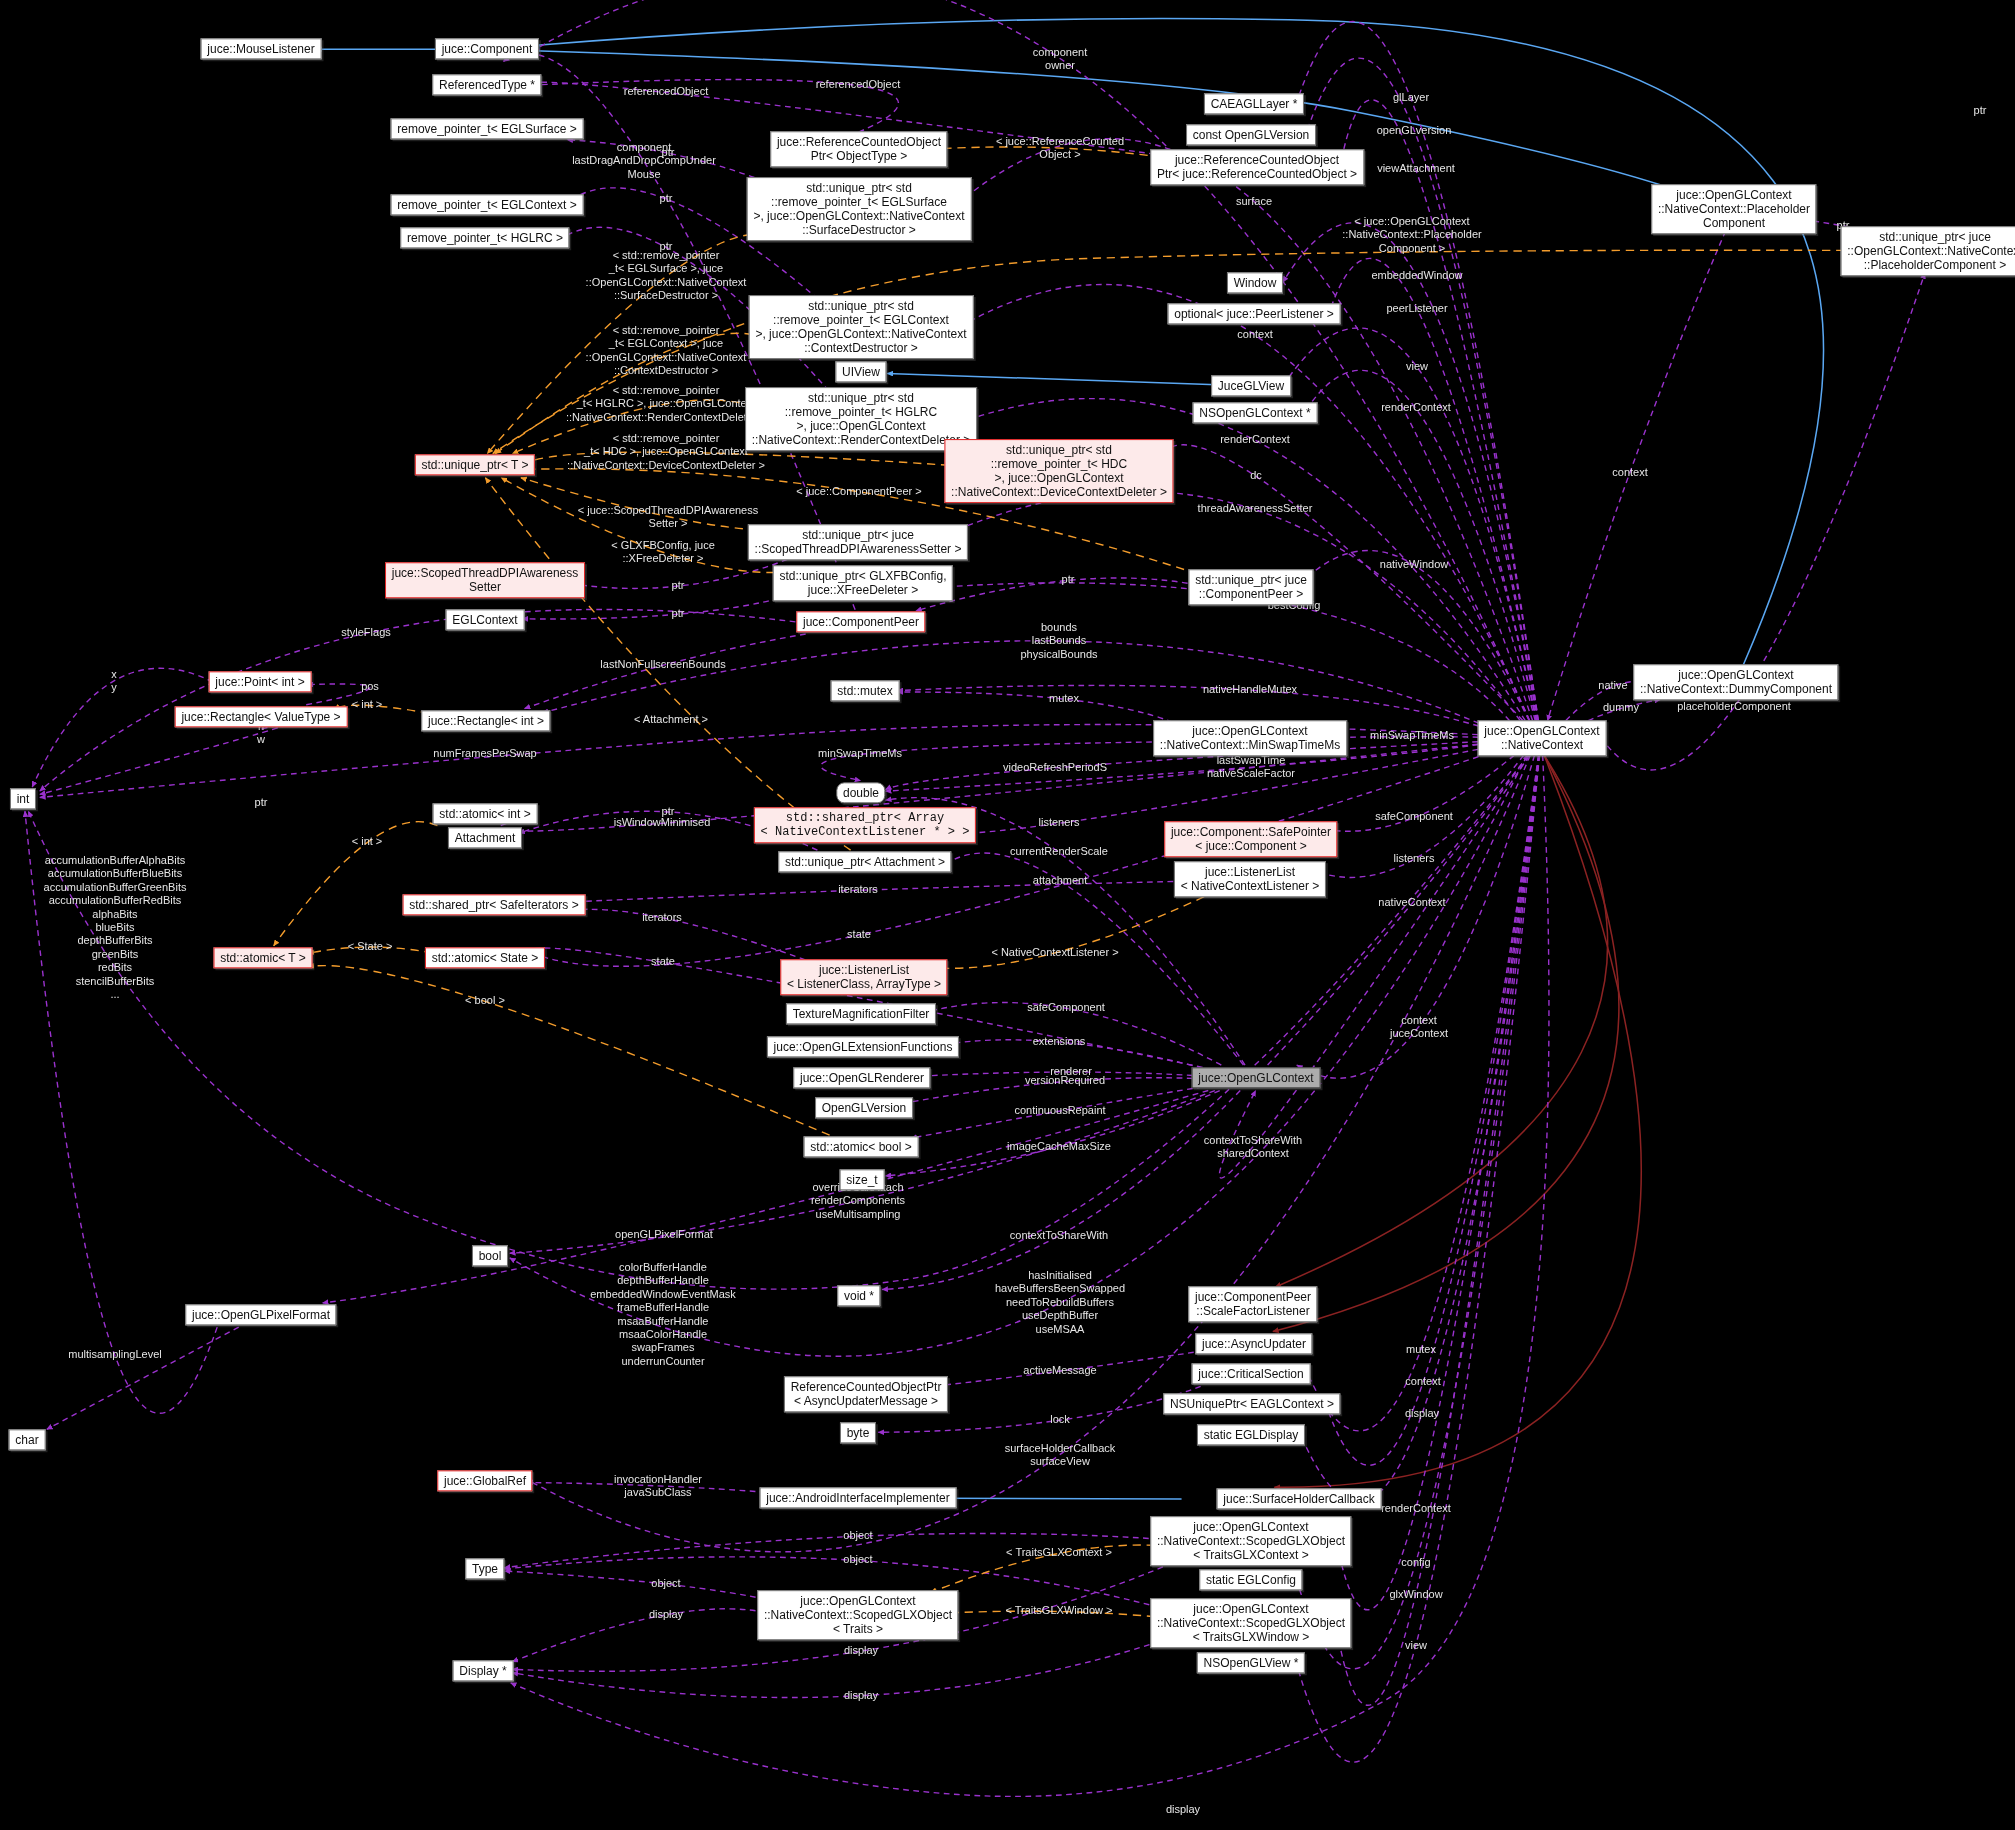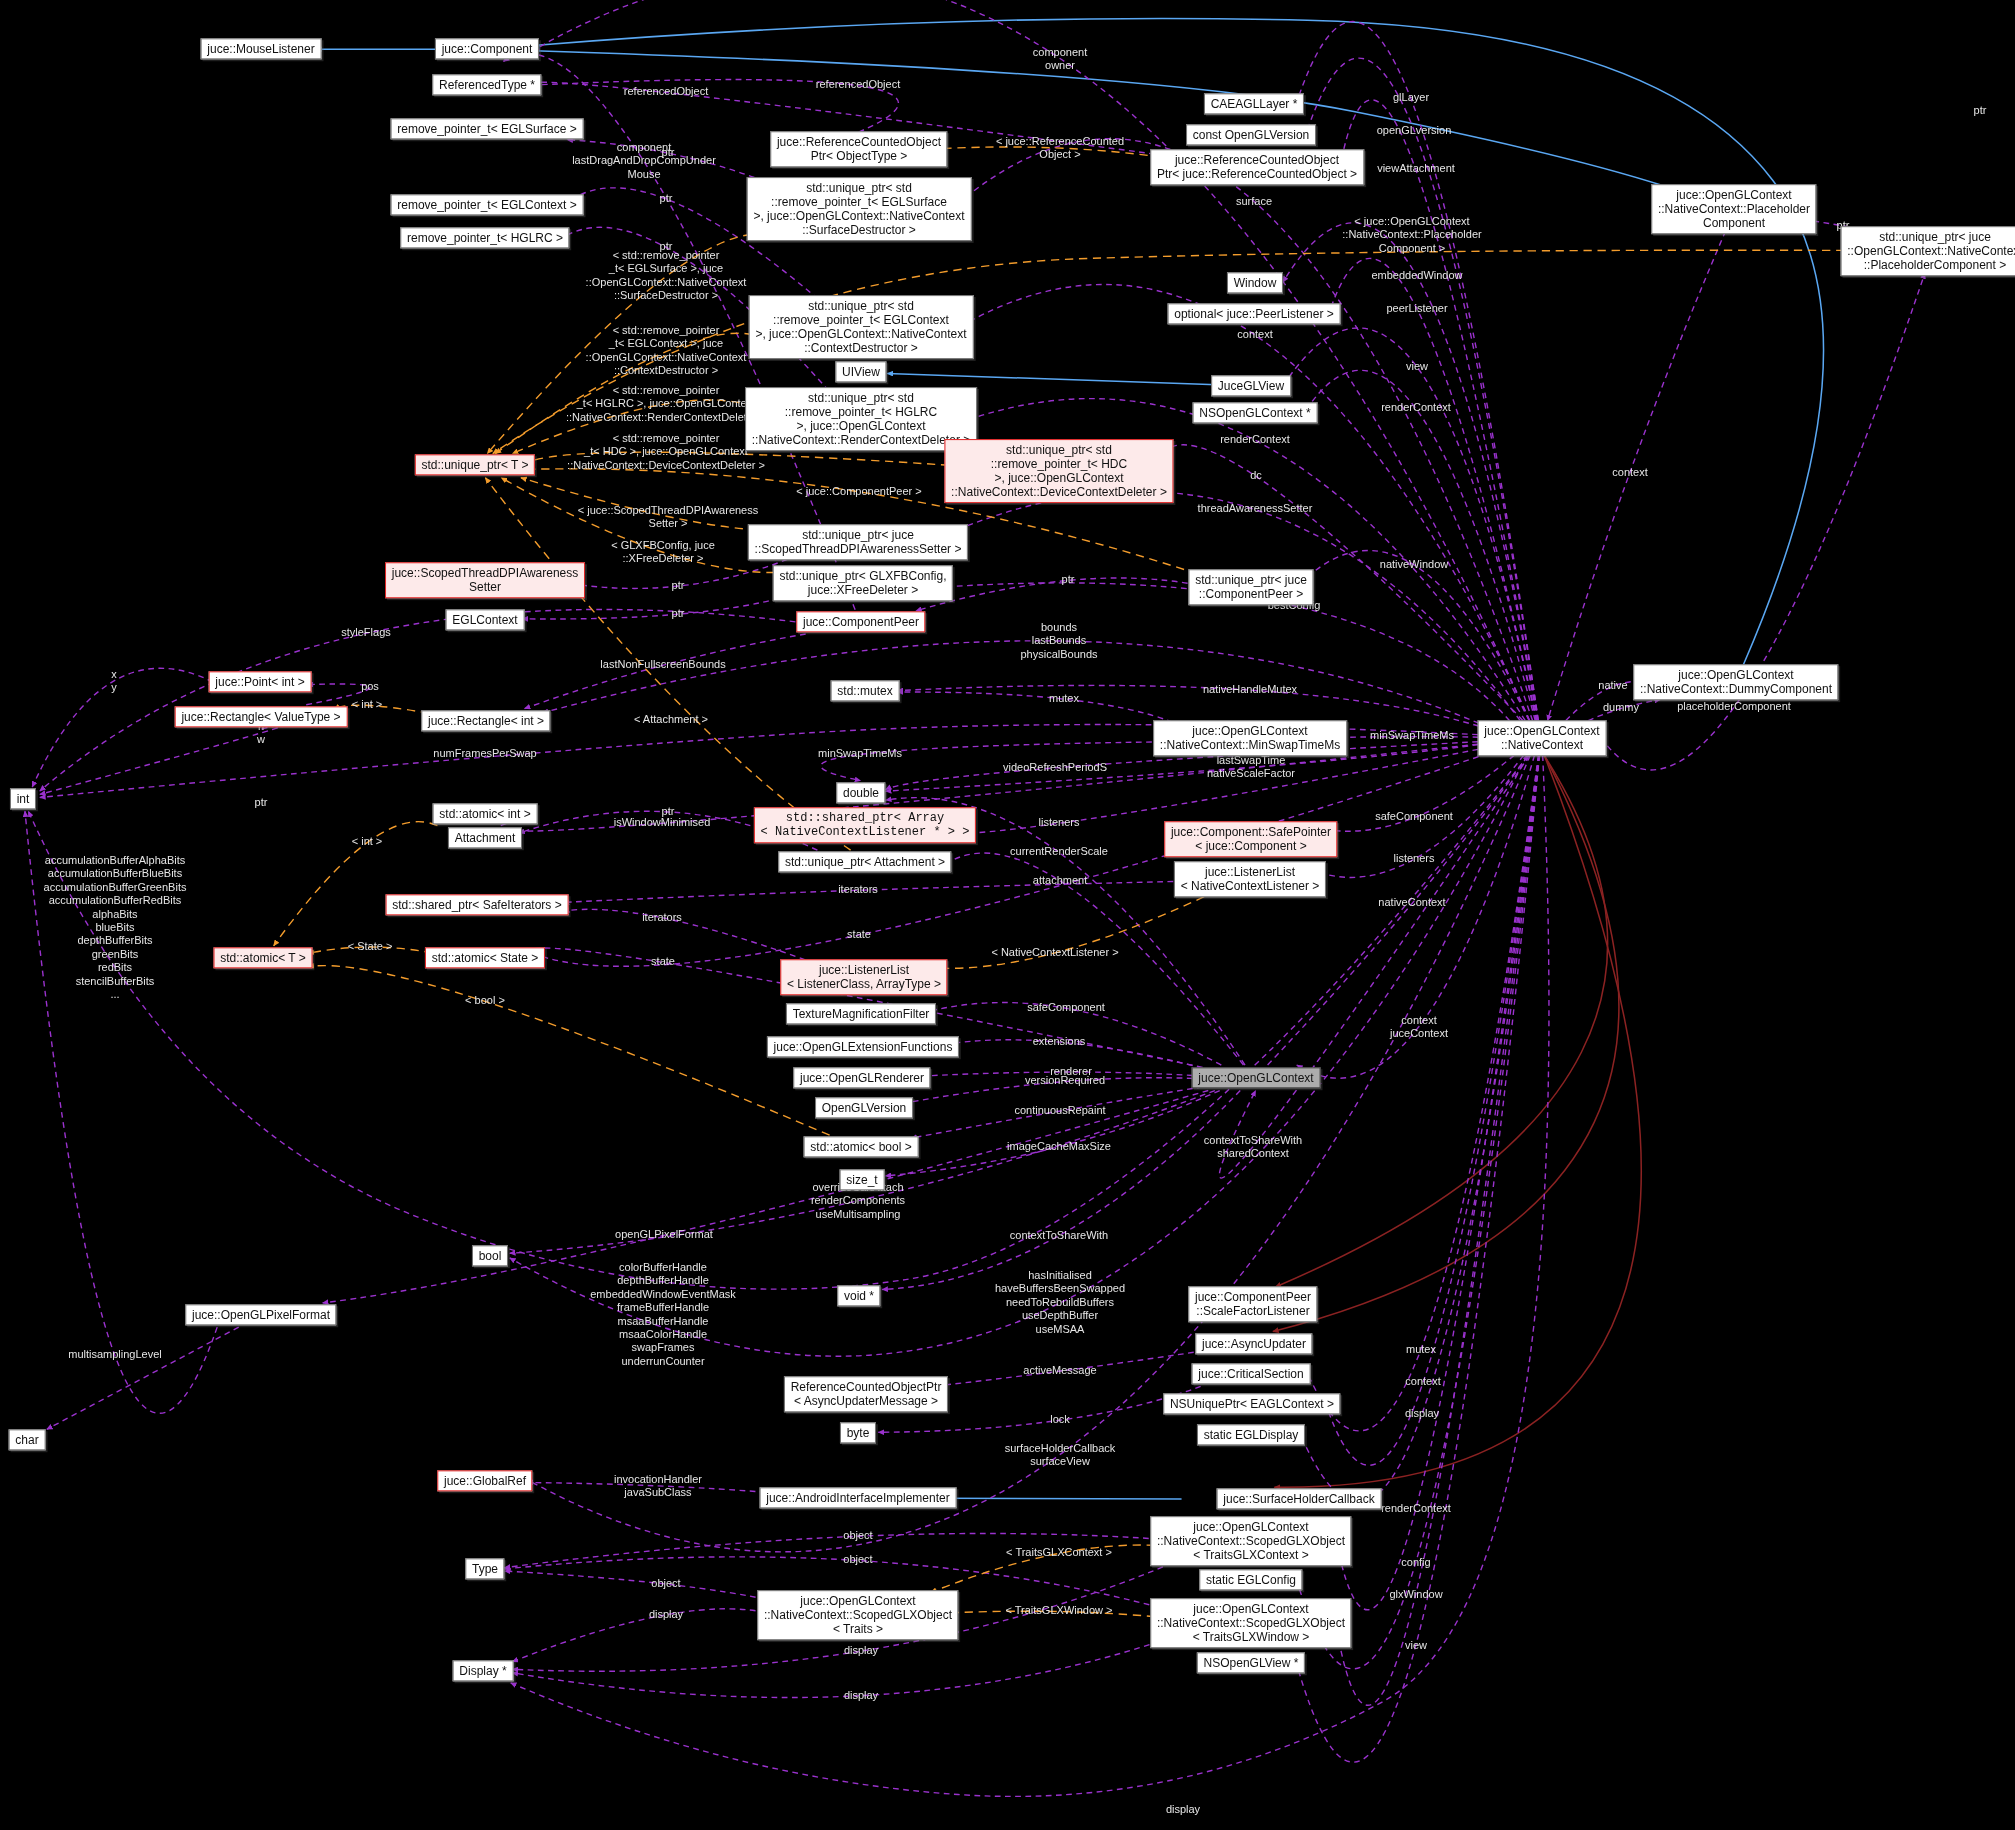--- a/index.html
+++ b/index.html
@@ -359,26 +359,26 @@
 ::NativeContext</div>
       <div class="node" style="left: 1736px; top: 682px;">juce::OpenGLContext
 ::NativeContext::DummyComponent</div>
       <div class="node" style="left: 1734px; top: 209px;">juce::OpenGLContext
 ::NativeContext::Placeholder
 Component</div>
       <div class="node" style="left: 1935px; top: 251px;">std::unique_ptr&lt; juce
 ::OpenGLContext::NativeContext
 ::PlaceholderComponent &gt;</div>
       <div class="node" style="left: 485px; top: 814px;">std::atomic&lt; int &gt;</div>
-      <div class="node" style="left: 861px; top: 793px;">double</div>
+      <div class="node" style="left: 861px; top: 793px; border-radius: 8px;">double</div>
       <div class="node redpink" style="left: 865px; top: 825px; font-family: Liberation Mono, monospace;">std::shared_ptr&lt; Array
 &lt; NativeContextListener * &gt; &gt;</div>
       <div class="node" style="left: 485px; top: 838px;">Attachment</div>
       <div class="node" style="left: 865px; top: 862px;">std::unique_ptr&lt; Attachment &gt;</div>
-      <div class="node red" style="left: 477px; top: 905px;">std::shared_ptr&lt; SafeIterators &gt;</div>
+      <div class="node red" style="left: 494px; top: 905px;">std::shared_ptr&lt; SafeIterators &gt;</div>
       <div class="node redpink" style="left: 1251px; top: 839px;">juce::Component::SafePointer
 &lt; juce::Component &gt;</div>
       <div class="node" style="left: 1250px; top: 879px;">juce::ListenerList
 &lt; NativeContextListener &gt;</div>
       <div class="node redpink" style="left: 263px; top: 958px;">std::atomic&lt; T &gt;</div>
       <div class="node red" style="left: 485px; top: 958px;">std::atomic&lt; State &gt;</div>
       <div class="node redpink" style="left: 864px; top: 977px;">juce::ListenerList
 &lt; ListenerClass, ArrayType &gt;</div>
       <div class="node" style="left: 861px; top: 1014px;">TextureMagnificationFilter</div>
       <div class="node" style="left: 863px; top: 1047px;">juce::OpenGLExtensionFunctions</div>

